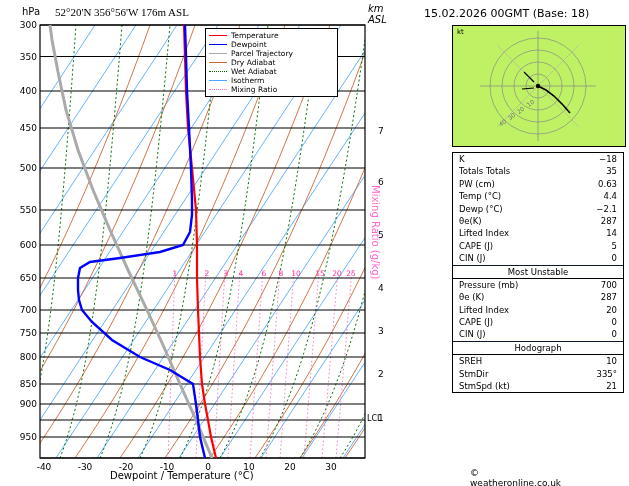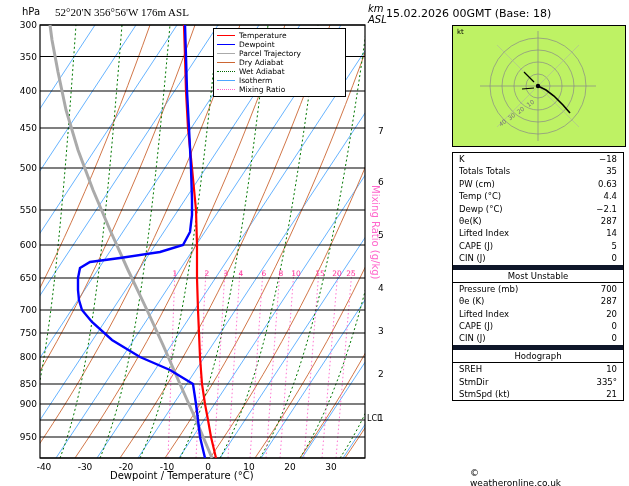--- a/index.html
+++ b/index.html
@@ -69,31 +69,30 @@
   #legend {
     position: absolute;
     left: 205px; top: 28px;
     width: 125px;
     background: #ffffff;
     border: 1px solid #000;
     padding: 2px 3px;
     font-size: 7.5px;
     line-height: 9.2px;
     z-index: 20;
-    margin-left: 8px;
   }
   .legend-row { display: flex; align-items: center; height: 9px; }
   .legend-swatch { width: 18px; height: 0; border-top-width: 1.6px; border-top-style: solid; margin-right: 4px; }
   .legend-swatch.dashed { border-top-style: dotted; }
   .legend-text { color: #000; }
 
   
   #date-title {
     position: absolute;
-    left: 386px; top: 7px;
+    left: 424px; top: 7px;
     font-size: 11px;
     color: #000;
     white-space: nowrap;
   }
   #hodograph-box {
     position: absolute;
     left: 452px; top: 25px;
     width: 172px; height: 120px;
     border: 1px solid #000;
     background: #bef264;
@@ -120,21 +119,21 @@
     justify-content: space-between;
     padding: 0 6px;
     line-height: 12.4px;
     height: 12.4px;
     white-space: nowrap;
   }
   .stat-head {
     text-align: center;
     line-height: 12.4px;
     height: 12.4px;
-    border-top: 5px solid #0f172a;
+    border-top: 1px solid #0f172a;
     border-bottom: 1px solid #000;
     font-size: 8.5px;
   }
   .stat-head.first { border-top: 1px solid #000; }
   .stat-key { }
   .stat-val { }
 
   #credit {
     position: absolute;
     left: 470px; top: 468px;

